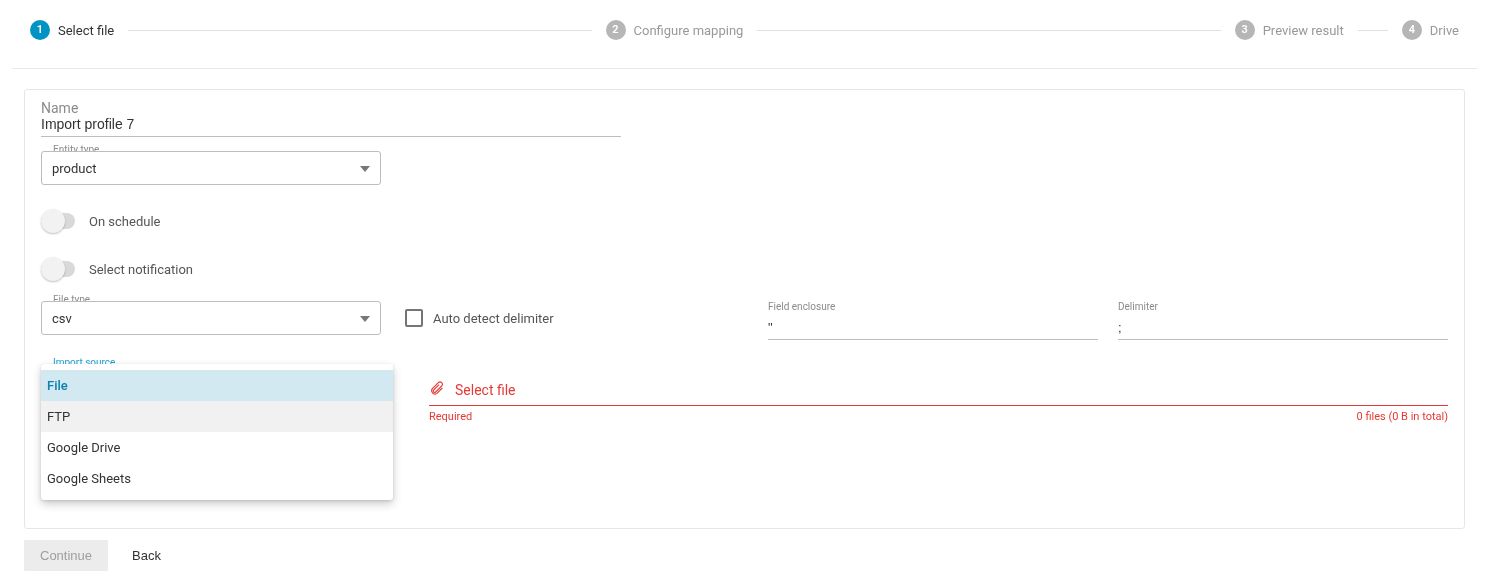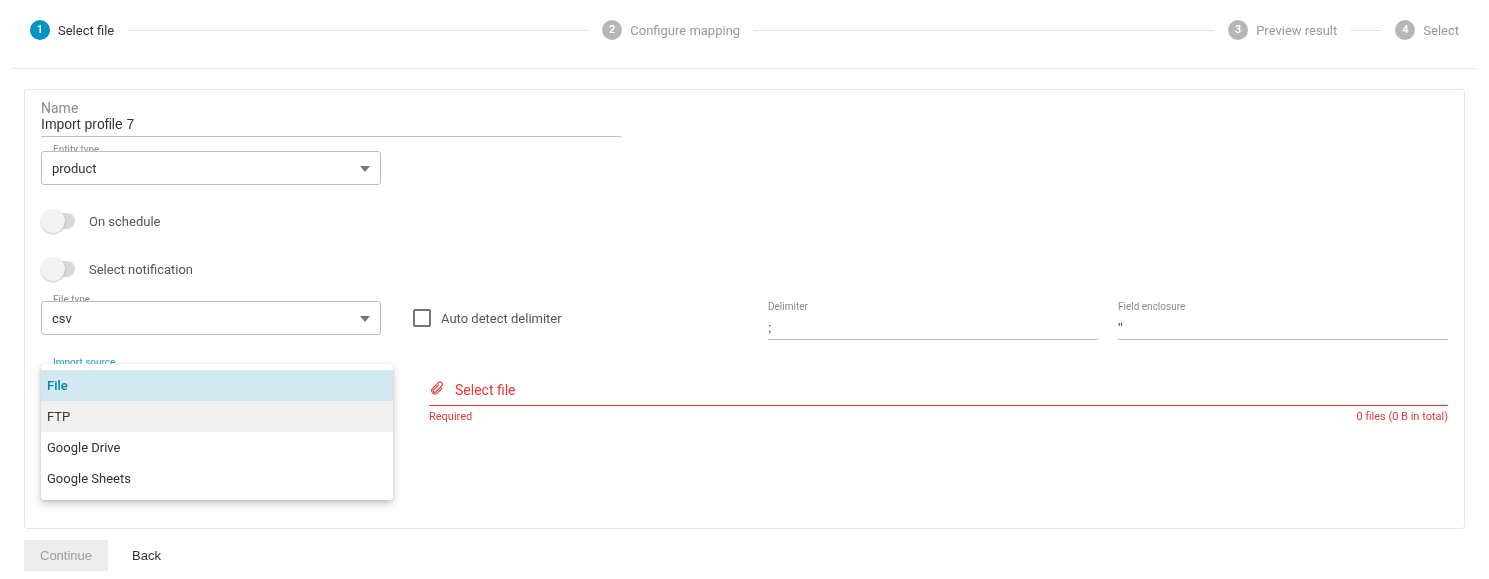--- a/index.html
+++ b/index.html
@@ -166,21 +166,21 @@
   .row-group {
     display: flex;
     align-items: flex-start;
     gap: 20px;
   }
   .checkbox-row {
     display: flex;
     align-items: center;
     gap: 10px;
     height: 34px;
-    margin-left: 12px;
+    margin-left: 4px;
   }
   .checkbox {
     width: 18px; height: 18px;
     border: 2px solid #757575;
     border-radius: 2px;
   }
   .checkbox-label { font-size: 13px; color: #555; }
 
   
   .import-source-wrap {
@@ -305,21 +305,21 @@
       <div class="step-label">Configure mapping</div>
     </div>
     <div class="step-line"></div>
     <div class="step">
       <div class="circle">3</div>
       <div class="step-label">Preview result</div>
     </div>
     <div class="step-line" style="flex:0 0 30px"></div>
     <div class="step">
       <div class="circle">4</div>
-      <div class="step-label">Select</div>
+      <div class="step-label">Drive</div>
     </div>
   </div>
 
   <div class="card">
 
     <div class="field-text">
       <span class="field-label-sm">Name</span>
       <input type="text" value="Import profile 7" style="">
     </div>
 
@@ -364,26 +364,26 @@
 
       <div class="checkbox-row">
         <div class="checkbox"></div>
         <span class="checkbox-label">Auto detect delimiter</span>
       </div>
 
       <div class="spacer-flex"></div>
 
       <div class="del-enc-group">
         <div class="field-text-compact" style="width:330px">
+          <div class="floating">Field enclosure</div>
+          <input type="text" value="&quot;" style="">
+        </div>
+        <div class="field-text-compact" style="width:330px">
           <div class="floating">Delimiter</div>
           <input type="text" value=";" style="">
-        </div>
-        <div class="field-text-compact" style="width:330px">
-          <div class="floating">Field enclosure</div>
-          <input type="text" value="&quot;" style="">
         </div>
       </div>
     </div>
 
     <div class="import-source-wrap">
       <span class="legend">Import source</span>
       <div class="box"></div>
       <div class="dropdown">
         <div class="dropdown-item selected">File</div>
         <div class="dropdown-item hover">FTP</div>

